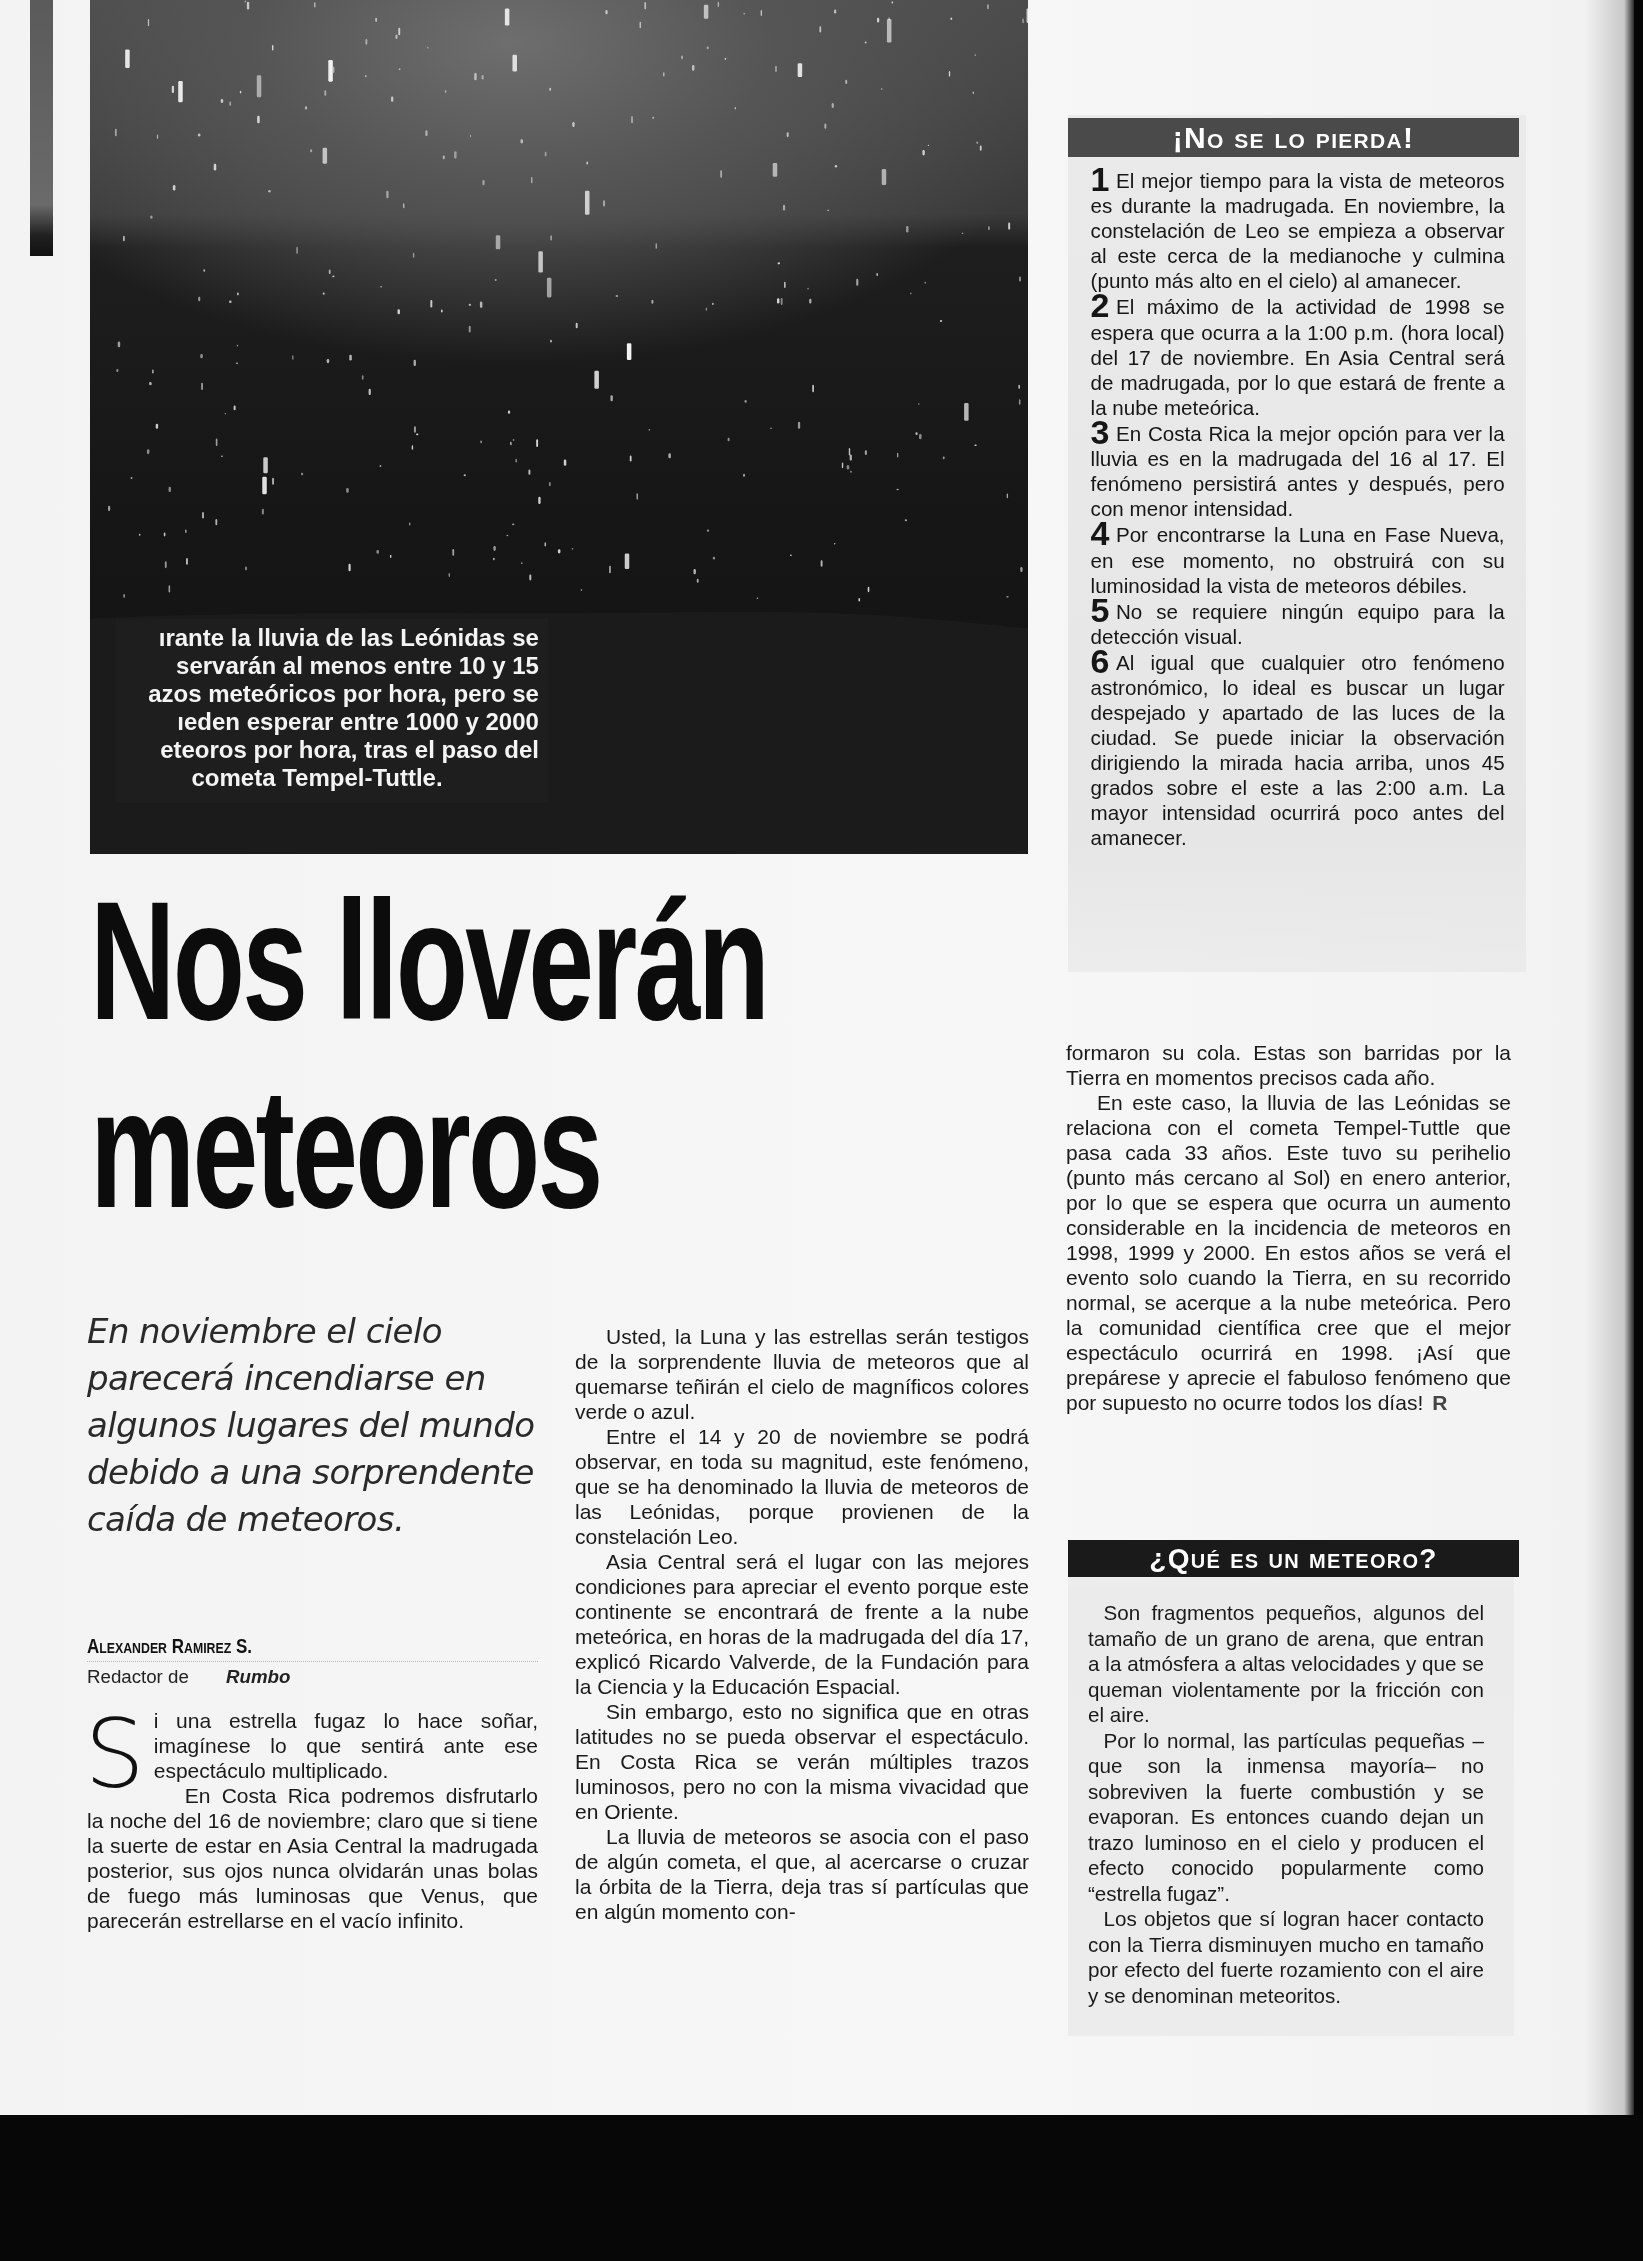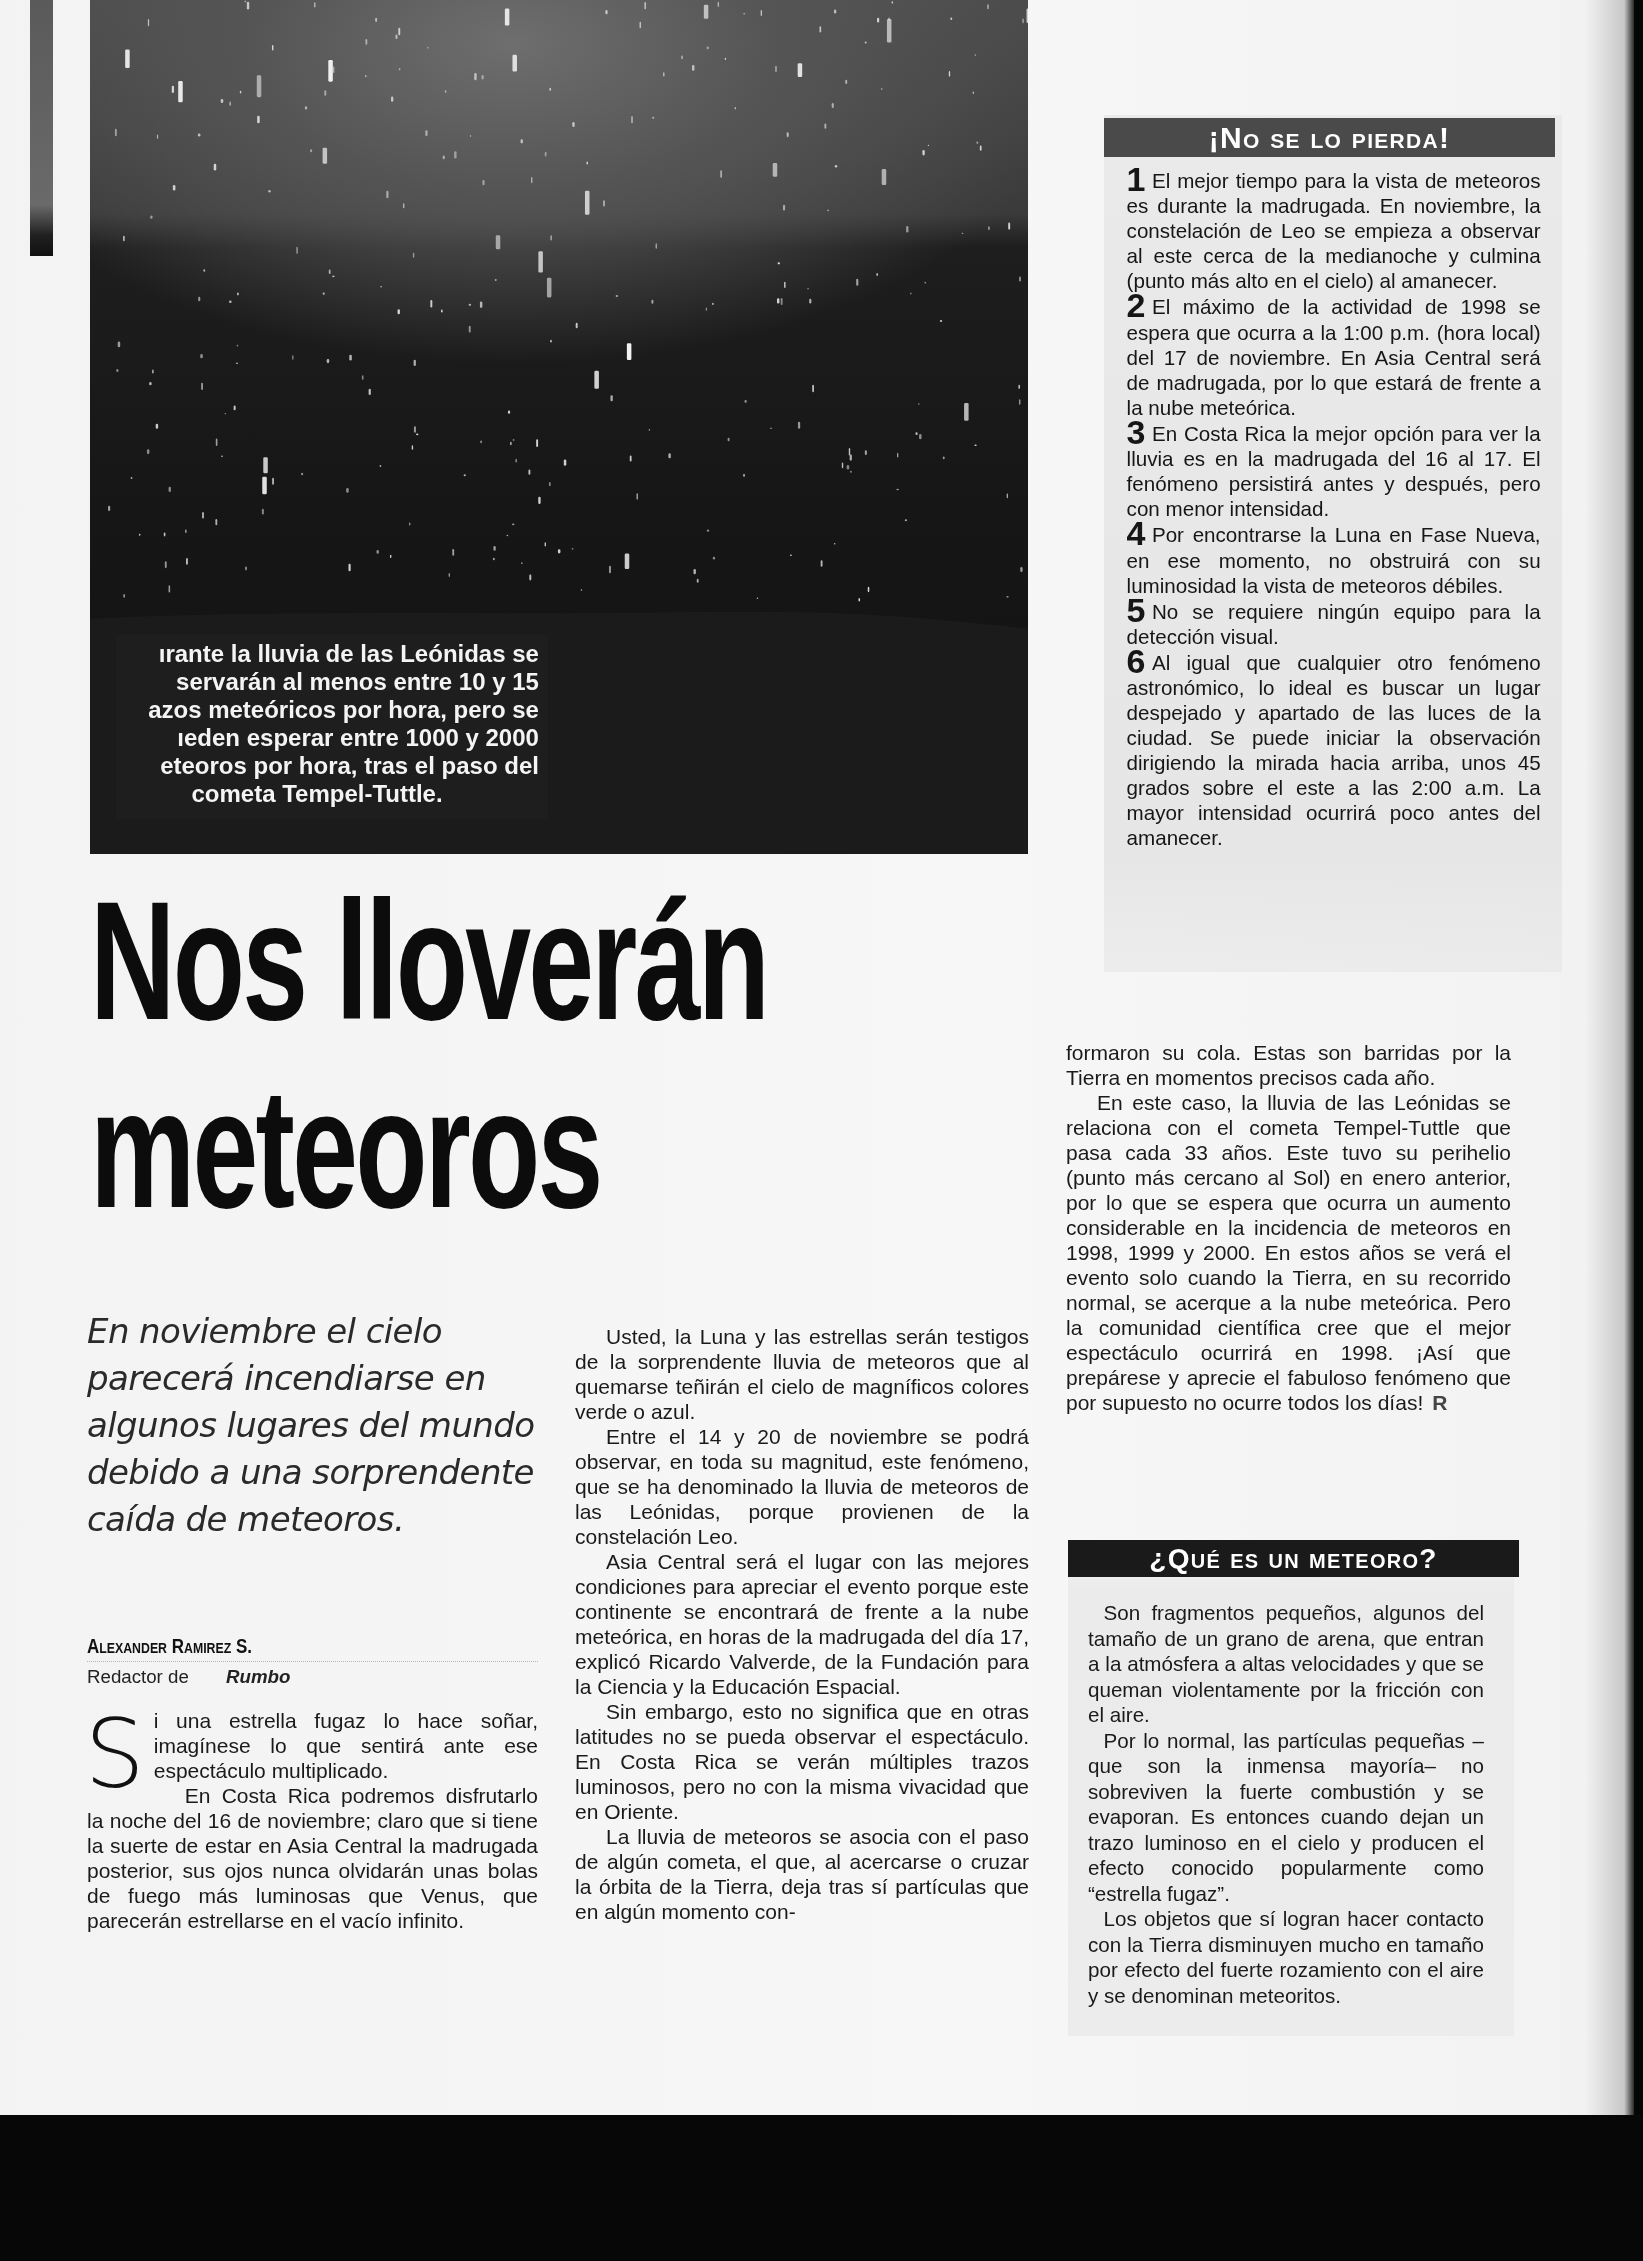--- a/index.html
+++ b/index.html
@@ -21,21 +21,21 @@
   
   .photo {
     position: absolute; left: 90px; top: 0; width: 938px; height: 854px;
     background:
       radial-gradient(ellipse 580px 322px at 45% 5%, #6e6e6e 0%, #555 45%, rgba(40,40,40,0) 100%),
       linear-gradient(180deg, #4a4a4a 0%, #3a3a3a 25%, #1e1e1e 29%, #161616 60%, #121212 100%);
     overflow: hidden;
   }
   .photo svg { position: absolute; left: 0; top: 0; }
   .caption-box {
-    position: absolute; left: 26px; top: 635px; width: 432px; height: 184px;
+    position: absolute; left: 26px; top: 619px; width: 432px; height: 184px;
     background: #1e1e1e;
     color: #f4f4f4;
     font-family: "Liberation Sans", sans-serif; font-weight: bold;
     font-size: 24px; line-height: 28px;
     box-sizing: border-box; padding: 5.2px 3.9px 0 0;
     overflow: hidden;
   }
   .caption-box .cap-line { display: block; white-space: nowrap; text-align: right; padding-right: 5.2px; }
   .caption-box .cap-line.last { text-align: center; padding-right: 26px; }
 
@@ -84,21 +84,21 @@
   .col2 { left: 575px; top: 1324px; width: 454px; }
   .col3 { left: 1066px; top: 1040px; width: 445px; }
   .dropcap {
     float: left; font-size: 95px; line-height: 76px; margin: 7.7px 9px 0 -2.6px;
     font-family: "DejaVu Sans", sans-serif; font-weight: 200; color: #111;
   }
   .sig { font-weight: bold; color: #444; margin-left: 9px; }
 
   
   .sb1 {
-    position: absolute; left: 1104px; top: 115px; width: 458px; height: 857px;
+    position: absolute; left: 1068px; top: 115px; width: 458px; height: 857px;
     background: linear-gradient(180deg, #eaeaea 0%, #e6e6e6 85%, rgba(230,230,230,0.6) 100%);
   }
   .sb-head {
     position: absolute; left: 0; top: 3.2px; width: 451px; height: 39px;
     background: #4a4a4a;
     color: #ffffff; font-weight: bold; text-align: center;
     font-size: 30px; line-height: 39px; letter-spacing: 1.3px;
     font-variant: small-caps;
   }
   .sb1-list {

